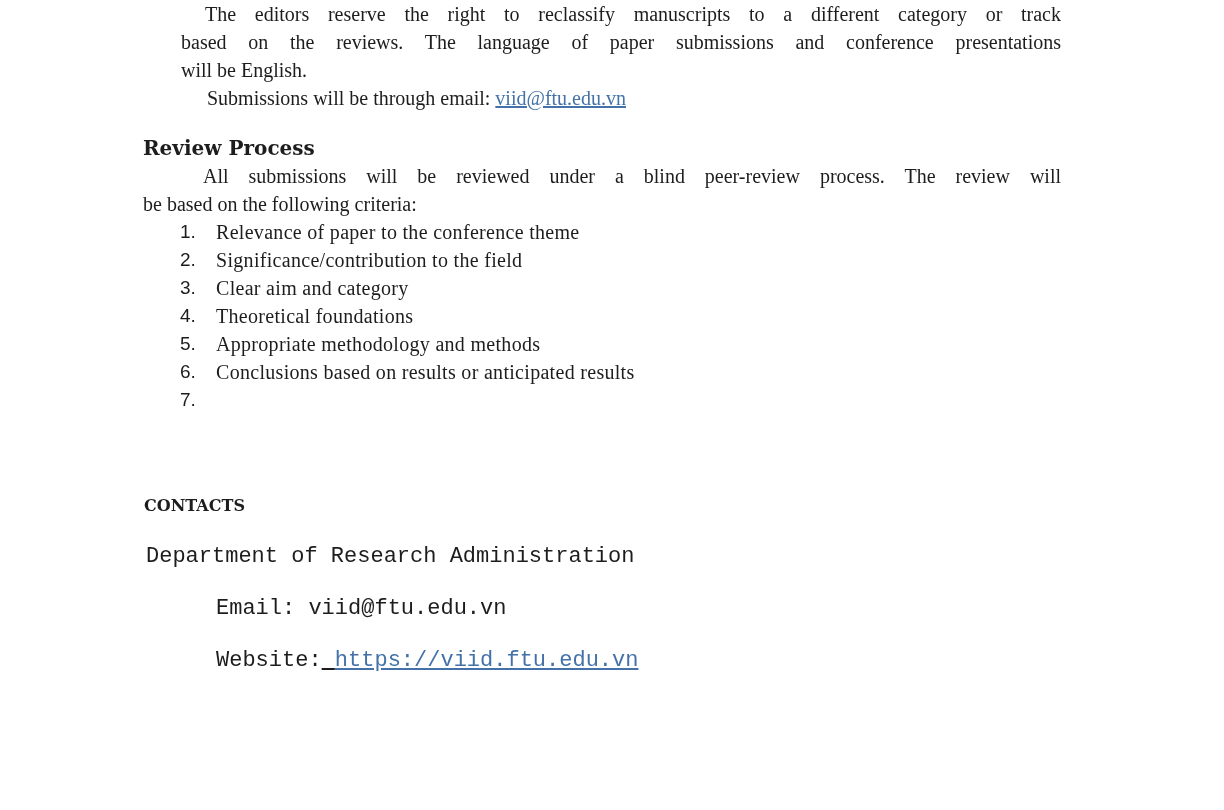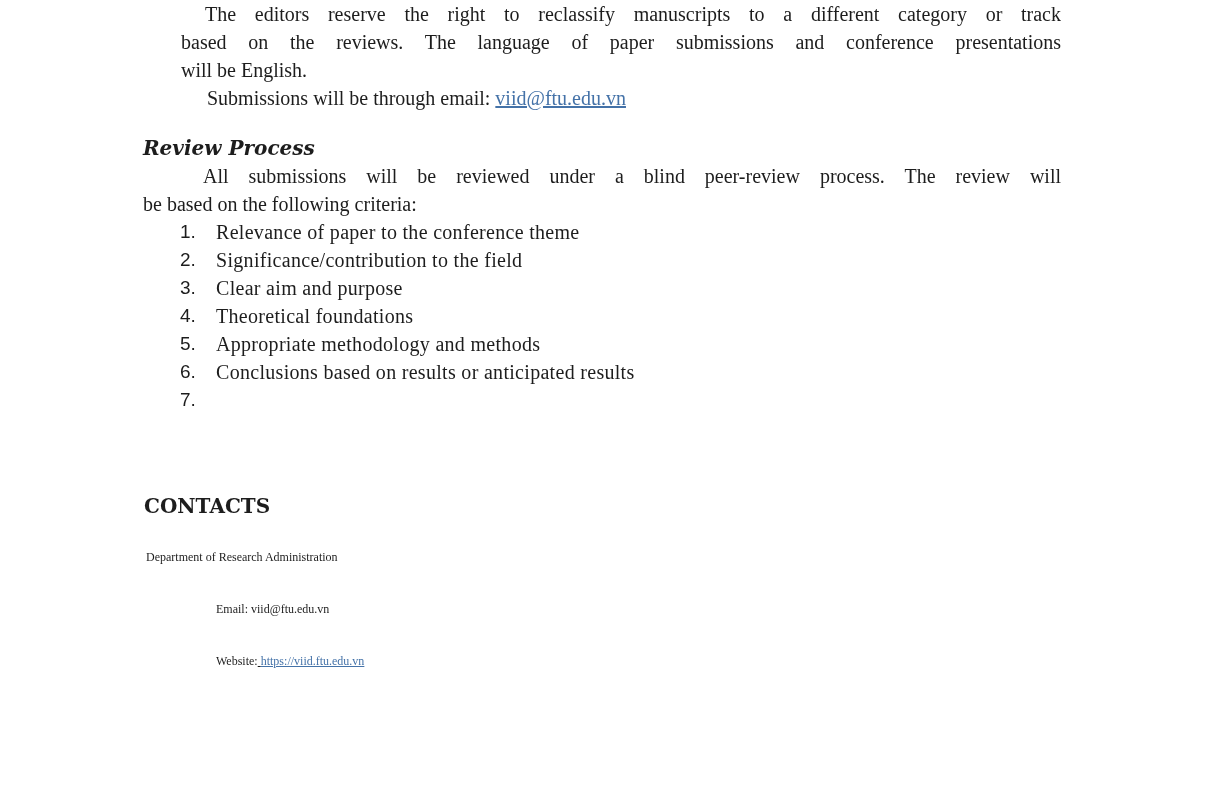--- a/index.html
+++ b/index.html
@@ -43,21 +43,20 @@
     text-decoration: underline;
     color: #1d1d1d;
   }
 
   .review-heading {
     margin-top: 22px;
     font-family: "DejaVu Serif", serif;
     font-weight: bold;
     font-size: 20px;
     line-height: 28px;
-    font-style: italic;
   }
 
   ol.criteria {
     list-style: none;
     margin: 0;
     padding: 0;
   }
   ol.criteria li {
     display: flex;
     margin-left: 37px;
@@ -72,26 +71,26 @@
   }
   ol.criteria .crit-text {
     letter-spacing: 0.3px;
   }
 
   .contacts-heading {
     margin-top: 78px;
     margin-left: 1px;
     font-family: "DejaVu Serif", serif;
     font-weight: bold;
-    font-size: 20px;
+    font-size: 16px;
     line-height: 28px;
   }
   .contact-line {
-    font-family: Liberation Serif, serif;
-    font-size: 12px;
+    font-family: Liberation Mono, monospace;
+    font-size: 22px;
     line-height: 28px;
   }
   .contact-dept {
     margin-top: 23px;
     margin-left: 3px;
   }
   .contact-indented {
     margin-top: 24px;
     margin-left: 73px;
   }
@@ -123,21 +122,21 @@
       <li>
         <span class="num">1.</span>
         <span class="crit-text">Relevance of paper to the conference theme</span>
       </li>
       <li>
         <span class="num">2.</span>
         <span class="crit-text">Significance/contribution to the field</span>
       </li>
       <li>
         <span class="num">3.</span>
-        <span class="crit-text">Clear aim and purpose</span>
+        <span class="crit-text">Clear aim and category</span>
       </li>
       <li>
         <span class="num">4.</span>
         <span class="crit-text">Theoretical foundations</span>
       </li>
       <li>
         <span class="num">5.</span>
         <span class="crit-text">Appropriate methodology and methods</span>
       </li>
       <li>

